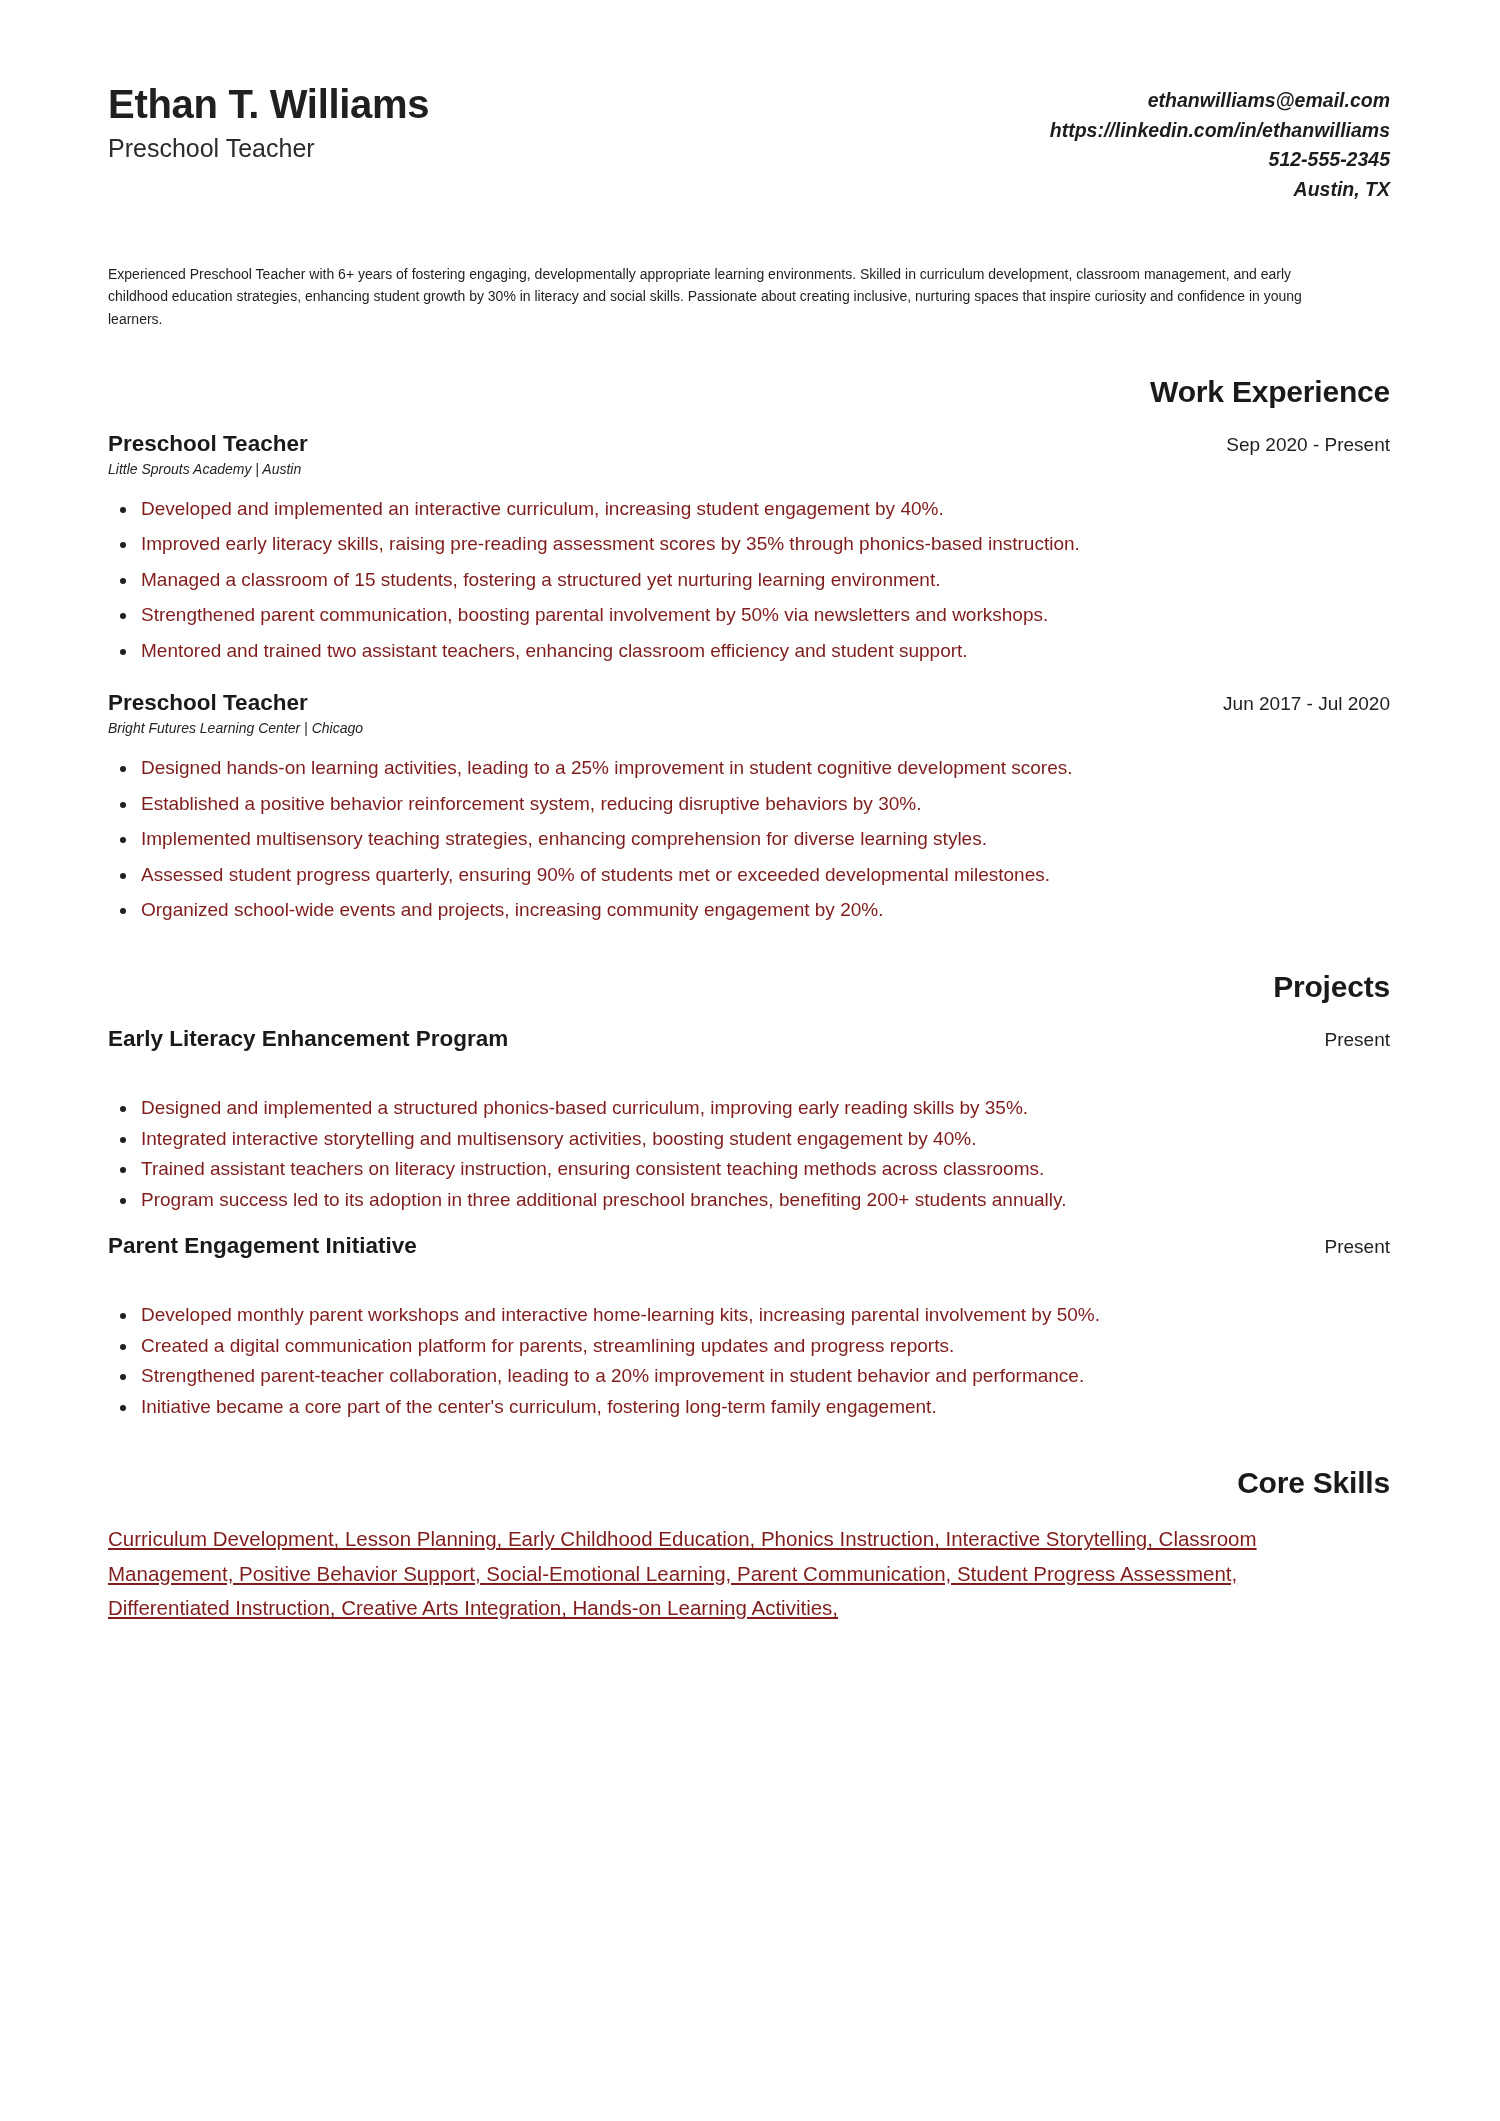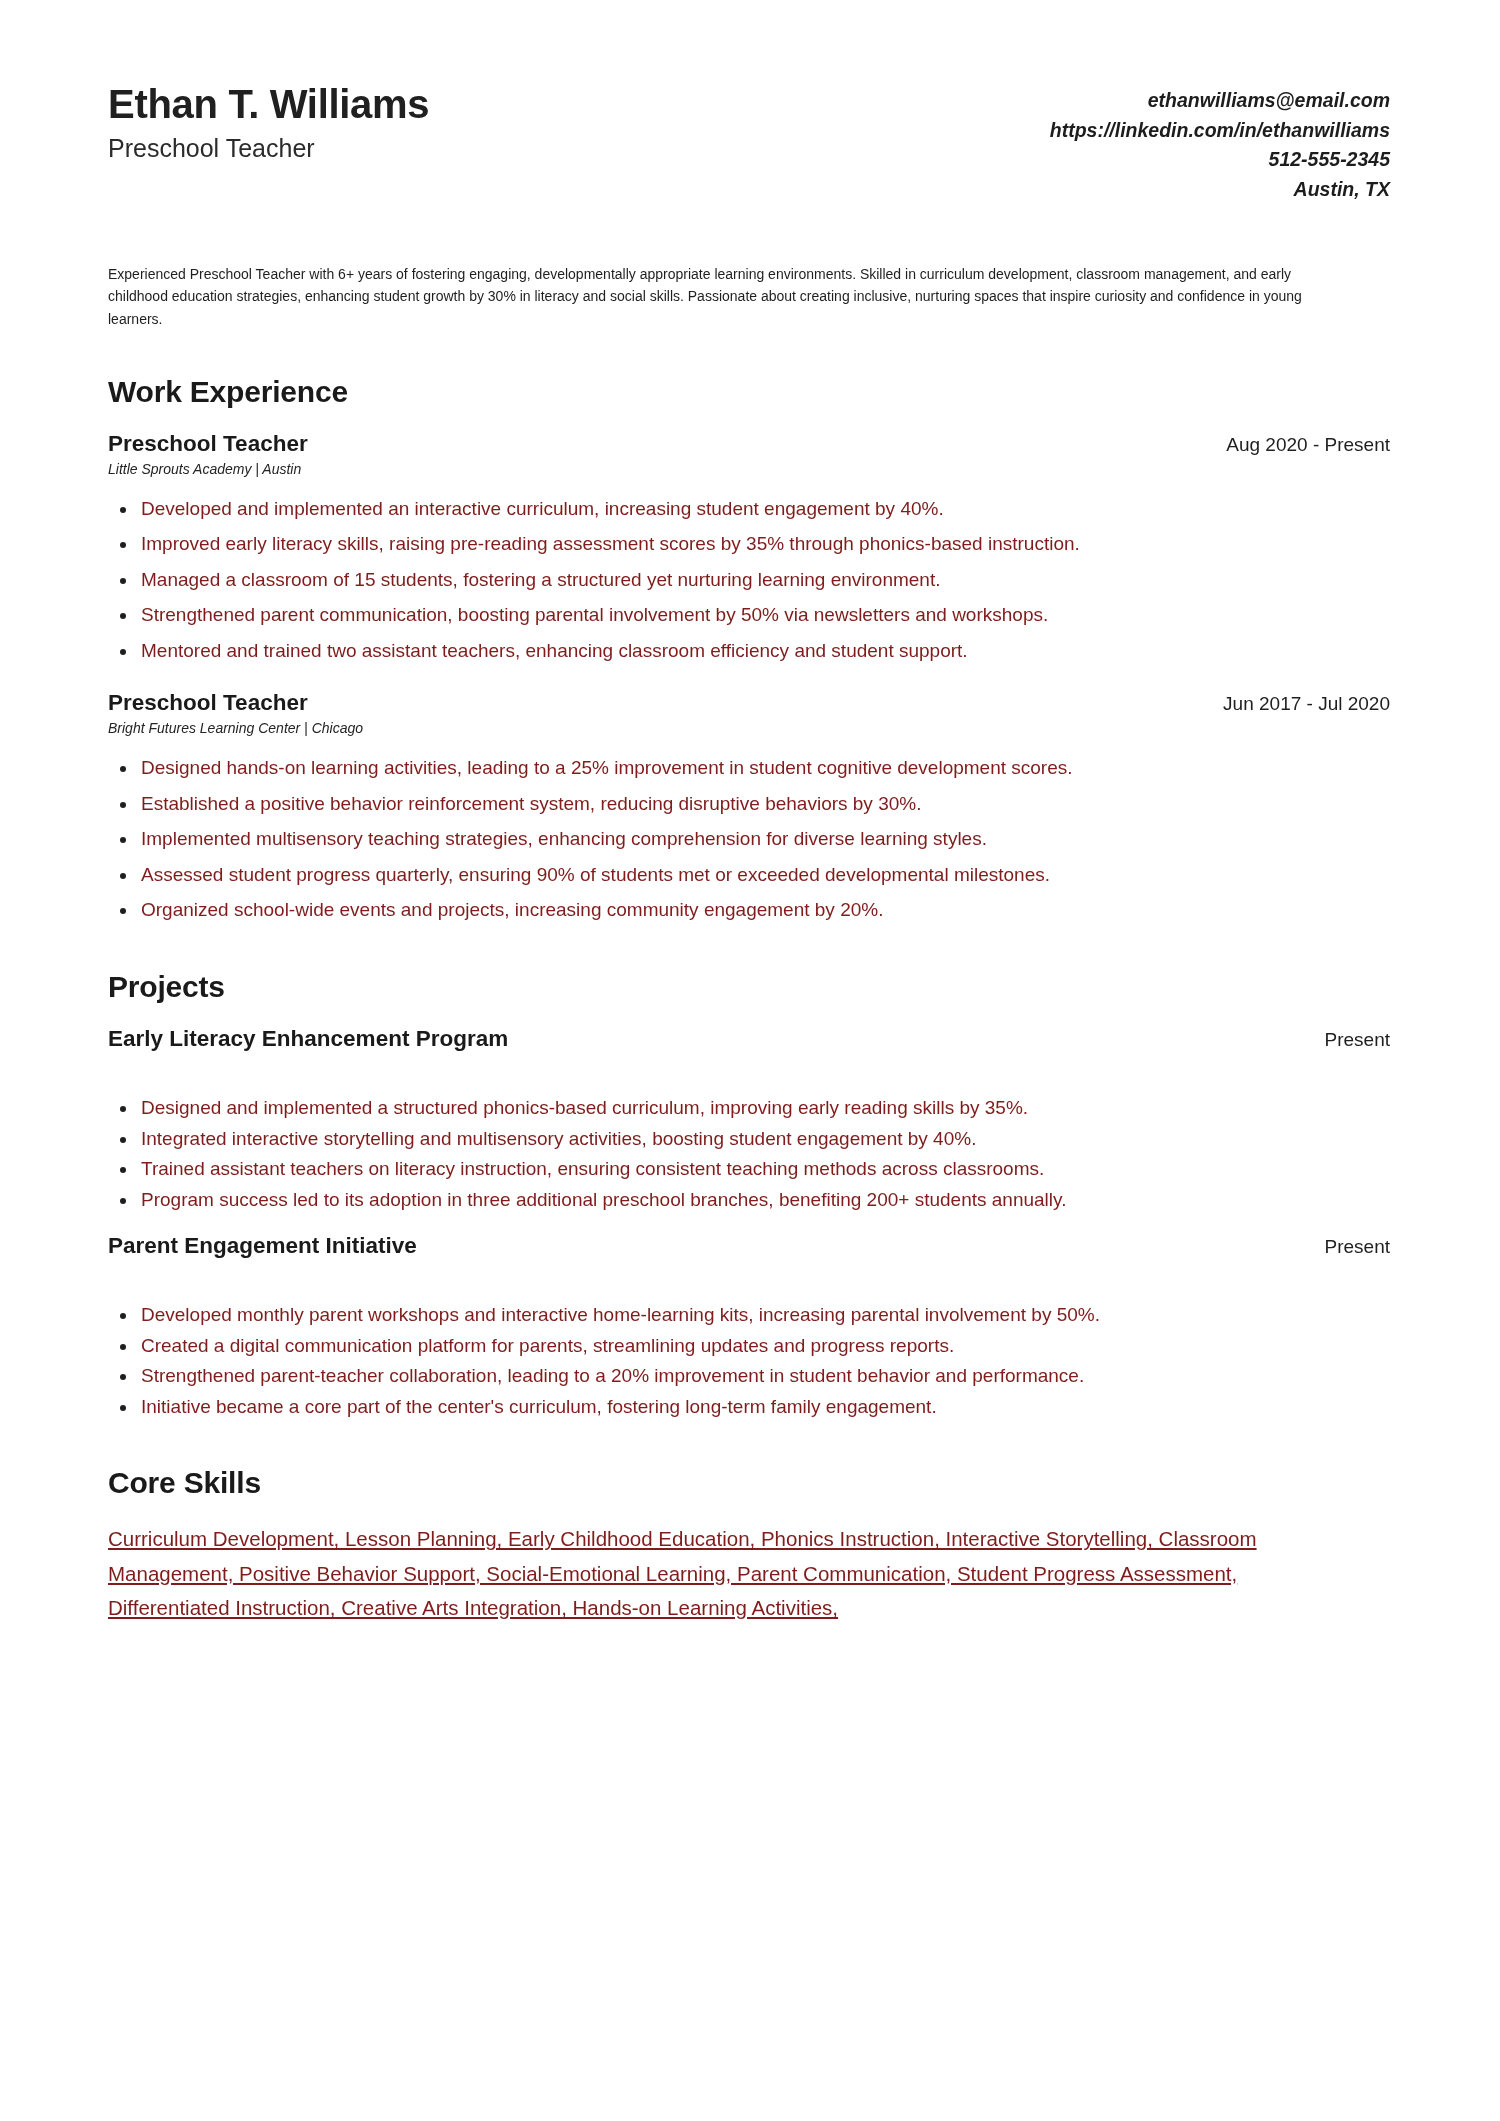--- a/index.html
+++ b/index.html
@@ -67,20 +67,21 @@
   }
 
   
   .section { margin-bottom: 4px; }
   .section-heading {
     font-size: 30px;
     font-weight: bold;
     color: #1a1a1a;
     letter-spacing: -0.2px;
     margin: 0 0 22px 0;
+    text-align: right;
   }
   .section-heading.spaced-top { margin-top: 46px; }
 
   .entry { margin-bottom: 26px; }
   .entry-head {
     display: flex;
     align-items: baseline;
     justify-content: space-between;
   }
   .entry-role {
@@ -159,21 +160,21 @@
   </div>
 
   <p class="summary">Experienced Preschool Teacher with 6+ years of fostering engaging, developmentally appropriate learning environments. Skilled in curriculum development, classroom management, and early childhood education strategies, enhancing student growth by 30% in literacy and social skills. Passionate about creating inclusive, nurturing spaces that inspire curiosity and confidence in young learners.</p>
 
   <div class="section">
     <h2 class="section-heading">Work Experience</h2>
 
     <div class="entry">
       <div class="entry-head">
         <h3 class="entry-role">Preschool Teacher</h3>
-        <span class="entry-date">Aug 2020 - Present</span>
+        <span class="entry-date">Sep 2020 - Present</span>
       </div>
       <div class="entry-org">Little Sprouts Academy | Austin</div>
       <ul class="bullets">
         <li>Developed and implemented an interactive curriculum, increasing student engagement by 40%.</li>
         <li>Improved early literacy skills, raising pre-reading assessment scores by 35% through phonics-based instruction.</li>
         <li>Managed a classroom of 15 students, fostering a structured yet nurturing learning environment.</li>
         <li>Strengthened parent communication, boosting parental involvement by 50% via newsletters and workshops.</li>
         <li>Mentored and trained two assistant teachers, enhancing classroom efficiency and student support.</li>
       </ul>
     </div>

